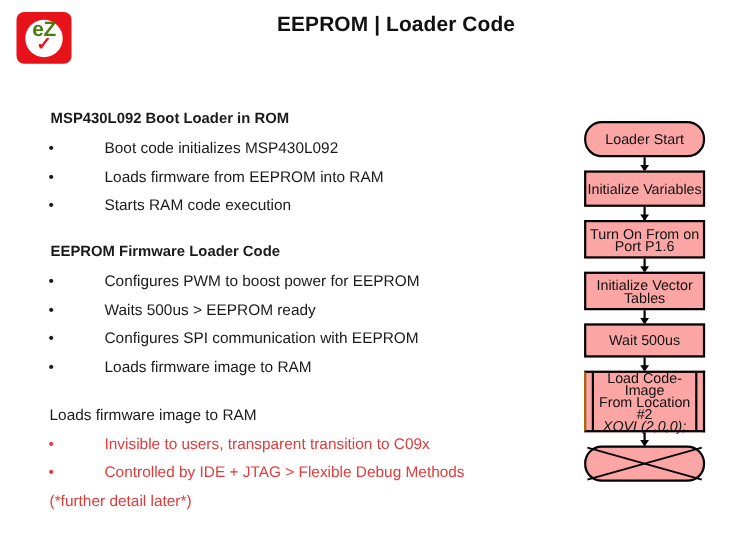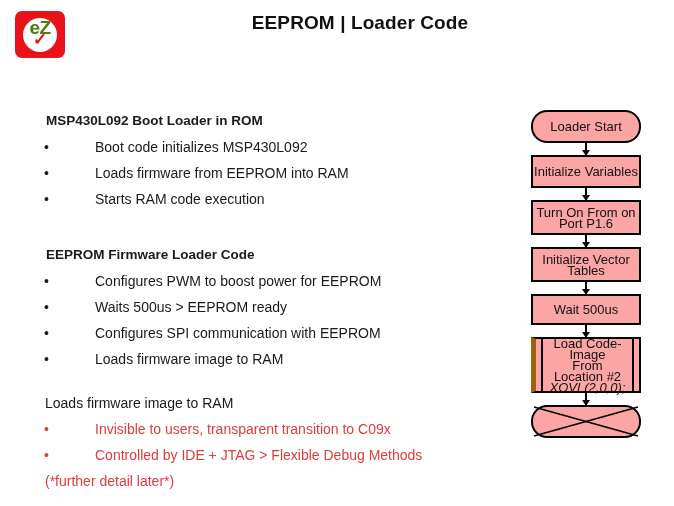--- a/index.html
+++ b/index.html
@@ -78,21 +78,21 @@
   #body-col {
     position: absolute;
     left: 44px;
     top: 96px;
     width: 450px;
   }
   .heading {
     font-size: 13.5px;
     font-weight: bold;
     color: #1a1a1a;
-    margin: 16px 0 4px 2px;
+    margin: 3px 0 4px 2px;
     line-height: 18px;
   }
   .bullet-row {
     display: flex;
     align-items: flex-start;
     line-height: 26px;
     font-size: 14px;
     color: #1a1a1a;
   }
   .bullet-row .dot {
@@ -136,21 +136,21 @@
     justify-content: center;
     text-align: center;
     font-size: 13px;
     color: #111111;
     line-height: 11px;
   }
   .fc-terminator {
     border-radius: 16px;
   }
   .fc-pdp {
-    border-left: 5px solid #a16207;
+    border-left: 2px solid #a16207;
     border-right: 2px solid #000;
     align-items: center;
   }
   .fc-pdp .inner-bars {
     position: absolute;
     left: 0; top: 0; right: 0; bottom: 0;
     pointer-events: none;
   }
   .fc-pdp .inner-bars:before,
   .fc-pdp .inner-bars:after {

